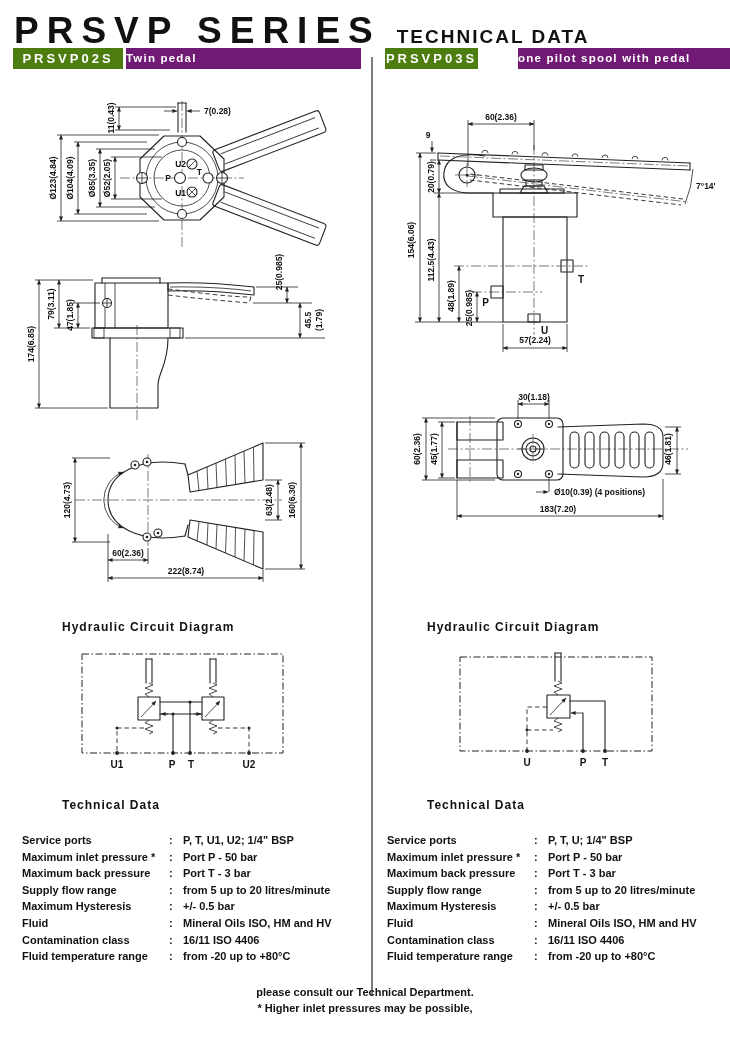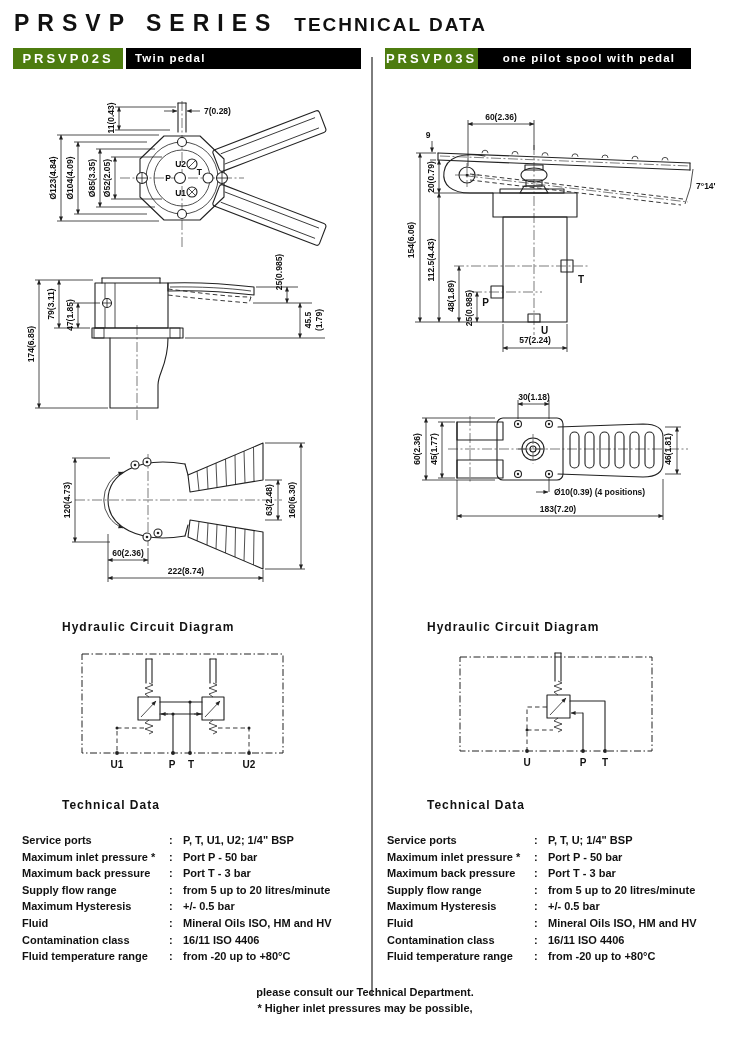--- a/index.html
+++ b/index.html
@@ -1,27 +1,27 @@
 <!DOCTYPE html>
 <html><head>
 <meta charset="utf-8">
 <style>
   html,body{margin:0;padding:0;background:#fff;}
   .page{position:relative;width:730px;height:1042px;background:#fff;overflow:hidden;
         font-family:"Liberation Sans",sans-serif;color:#111;}
   .abs{position:absolute;}
   
   .hdr{position:absolute;left:14px;top:10px;display:flex;align-items:baseline;}
-  .title-main{font-size:23px;font-weight:700;letter-spacing:8px;white-space:nowrap;}
+  .title-main{font-size:37px;font-weight:700;letter-spacing:8px;white-space:nowrap;}
   .title-sub{font-size:19px;font-weight:700;letter-spacing:2px;margin-left:16px;white-space:nowrap;}
   
   .model-box{position:absolute;background:#4d7c0f;color:#fff;height:21px;line-height:21px;
              font-size:13px;font-weight:700;letter-spacing:3px;text-align:center;}
-  .desc-bar{position:absolute;background:#000000;color:#fff;height:21px;line-height:21px;
-            font-size:11.5px;font-weight:700;letter-spacing:1.2px;padding-left:9px;box-sizing:border-box;}
+  .desc-bar{position:absolute;background:#701a75;color:#fff;height:21px;line-height:21px;
+            font-size:11.5px;font-weight:700;letter-spacing:1.2px;box-sizing:border-box;}
   .divider{position:absolute;left:371px;top:57px;width:2px;height:938px;background:#7d7d7d;}
   
   .sec-title{position:absolute;font-size:12px;font-weight:700;letter-spacing:1px;white-space:nowrap;padding-left:40px;}
   
   .tech{position:absolute;font-size:11px;font-weight:600;line-height:16.6px;}
   .trow{display:flex;}
   .tlabel{width:147px;}
   .tsep{width:14px;text-align:left;}
   .tvalue{white-space:nowrap;}
   .footnote{position:absolute;left:0;top:984px;width:730px;text-align:center;
@@ -52,21 +52,21 @@
 <div class="page">
 
   <div class="hdr">
     <span class="title-main">PRSVP SERIES</span>
     <span class="title-sub">TECHNICAL DATA</span>
   </div>
 
   <div class="model-box" style="left:13px;top:48px;width:110px;">PRSVP02S</div>
   <div class="desc-bar" style="left:126px;top:48px;width:235px;">Twin pedal</div>
   <div class="model-box" style="left:385px;top:48px;width:93px;">PRSVP03S</div>
-  <div class="desc-bar" style="left:478px;top:48px;width:213px;text-align:center;">one pilot spool with pedal</div>
+  <div class="desc-bar" style="left:518px;top:48px;width:213px;">one pilot spool with pedal</div>
 
   <div class="divider"></div>
 
   <svg class="abs" style="left:20px;top:85px;" width="340" height="175" viewBox="0 0 340 175">
     <g>
       <line class="cln" x1="162" y1="16" x2="162" y2="163"></line>
       <line class="cln" x1="100" y1="93" x2="224" y2="93"></line>
     </g>
     <g>
       <polygon class="oln" points="144,51 180,51 204,74 204,112 180,135 144,135 120,112 120,74"></polygon>

